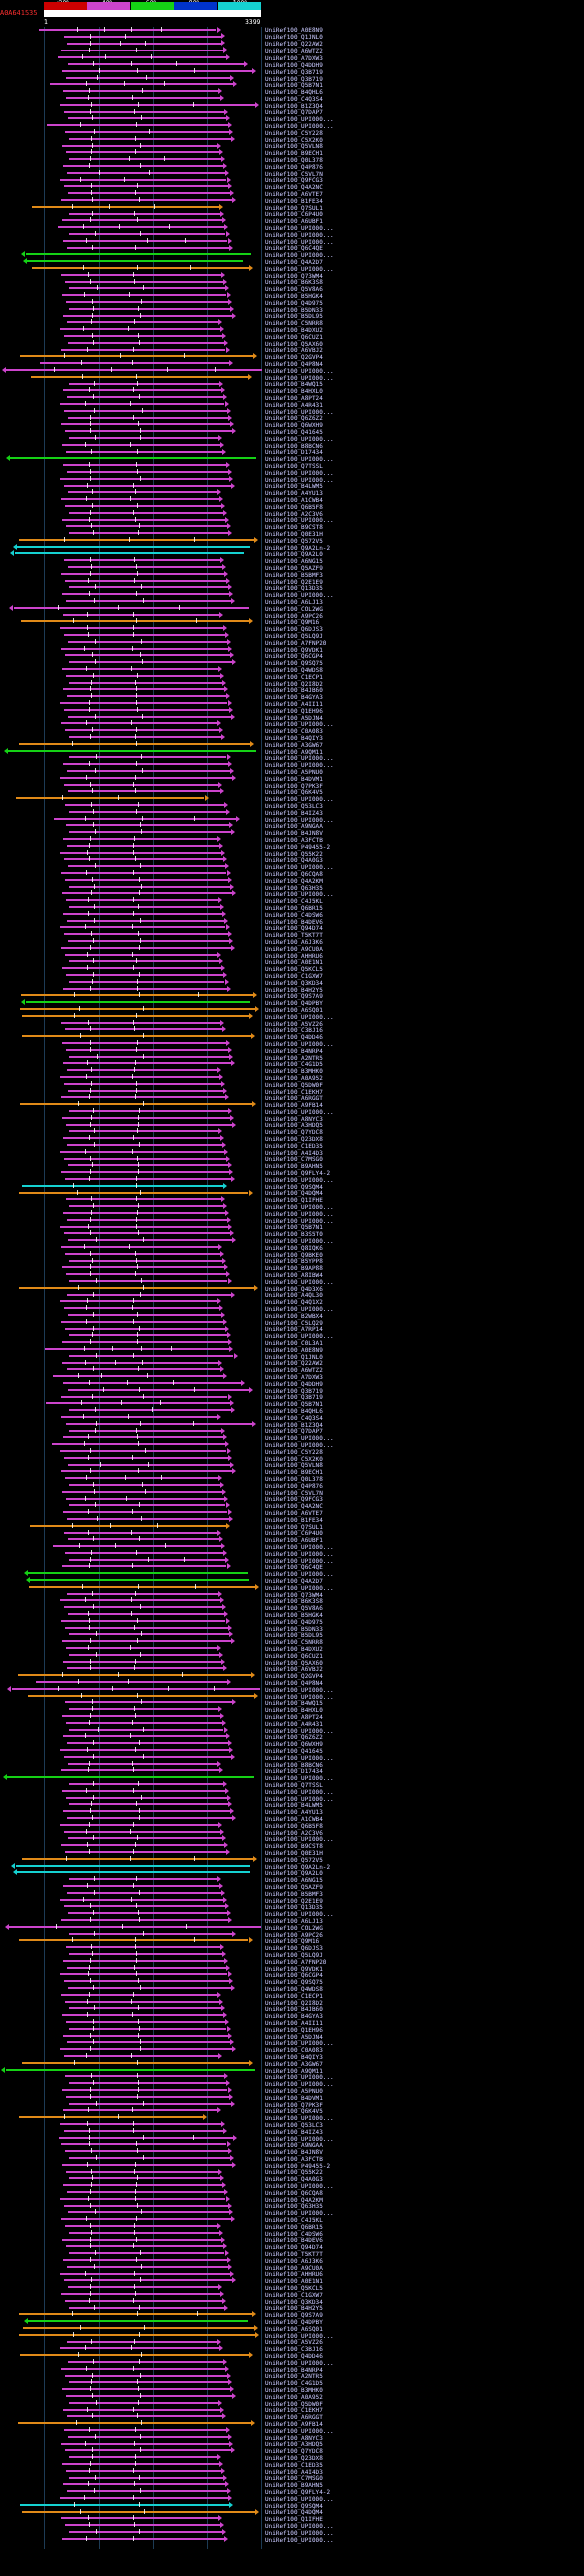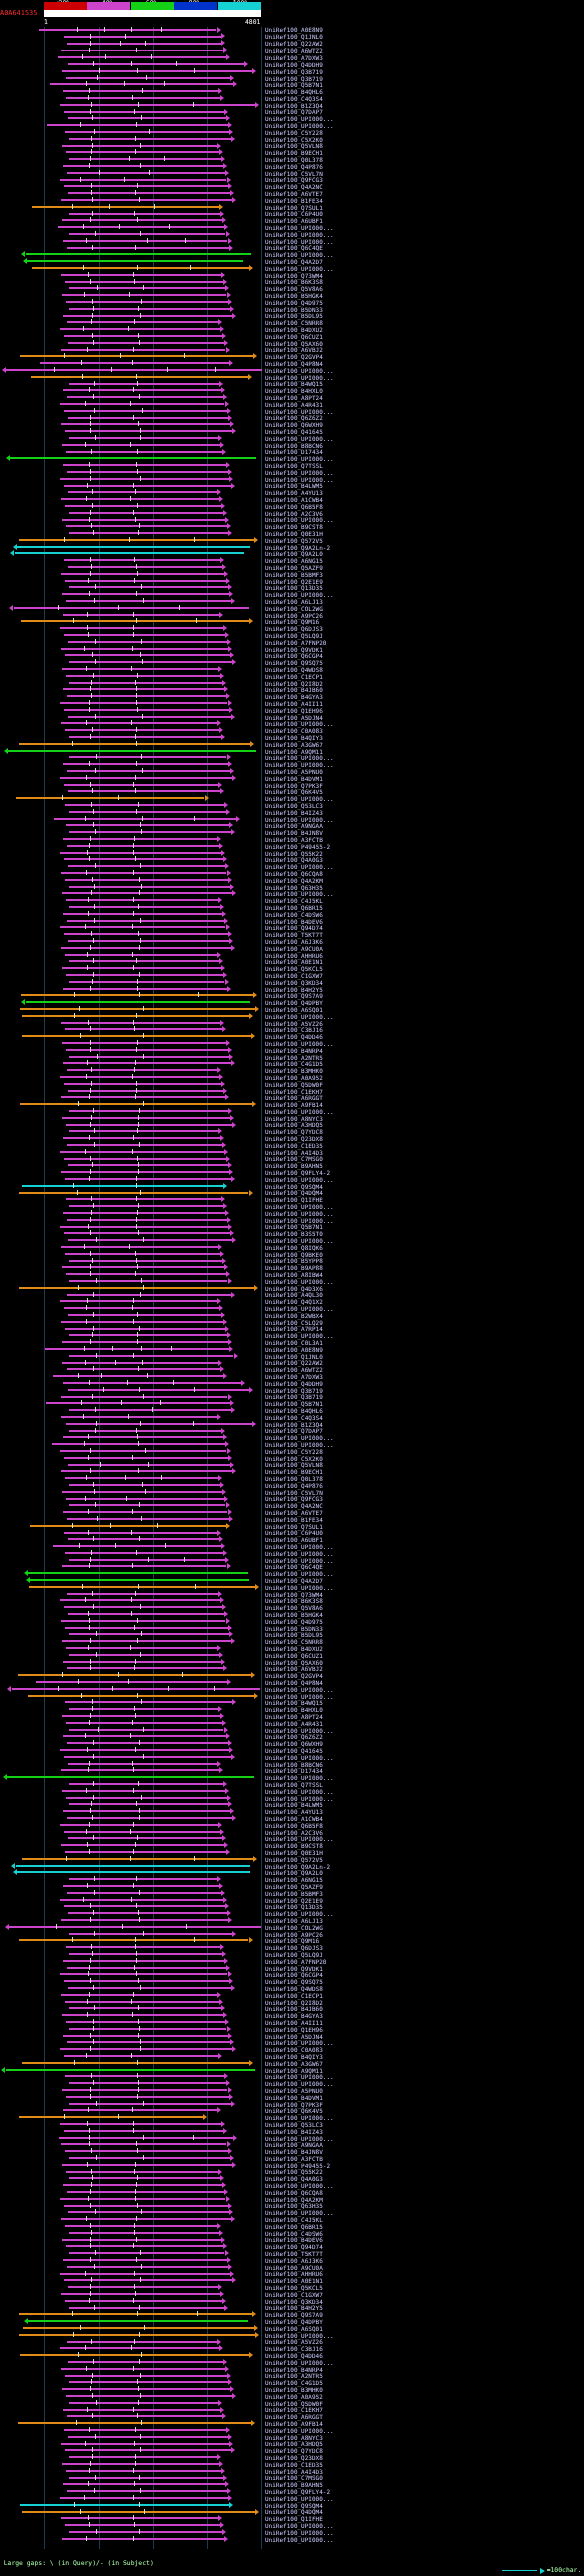--- a/index.html
+++ b/index.html
@@ -68,21 +68,21 @@
       <div class="seg" style="left: 87px; width: 43px; background: rgb(21, 209, 21);"></div>
       <div class="seg" style="left: 130px; width: 43px; background: rgb(0, 51, 204);"></div>
       <div class="seg" style="left: 174px; width: 43px; background: rgb(21, 209, 209);"></div>
     </div>
 
   <div class="querybar"></div>
   <div class="queryname">A0A641535</div>
 
   <div class="axis">
     <span class="tick" style="left:44px;">1</span>
-    <span class="tick" style="left:245px;">4801</span>
+    <span class="tick" style="left:245px;">3399</span>
   </div>
 
   <div class="plot" id="plot">
       <div class="vgrid" style="left: 44px;"></div>
       <div class="vgrid" style="left: 99px;"></div>
       <div class="vgrid" style="left: 153px;"></div>
       <div class="vgrid" style="left: 207px;"></div>
       <div class="vgrid" style="left: 261px;"></div>
       <div class="row" style="top: 0px; left: 0px; width: 265px;">
         <div class="bar m" style="left: 39px; width: 177px;"></div>
@@ -2686,20 +2686,14 @@
       <div class="lbl" style="top: 2462px;">UniRef100_Q9FLY4-2</div>
       <div class="lbl" style="top: 2469px;">UniRef100_UPI000...</div>
       <div class="lbl" style="top: 2476px;">UniRef100_Q9SQM4</div>
       <div class="lbl" style="top: 2482px;">UniRef100_Q4DQM4</div>
       <div class="lbl" style="top: 2489px;">UniRef100_Q1IFHE</div>
       <div class="lbl" style="top: 2496px;">UniRef100_UPI000...</div>
       <div class="lbl" style="top: 2503px;">UniRef100_UPI000...</div>
       <div class="lbl" style="top: 2510px;">UniRef100_UPI000...</div>
     </div>
 
-  <div class="footer">
-    <div class="footnote">Large gaps: \ (in Query)/- (in Subject)</div>
-    <div class="footline"></div>
-    <div class="footarrow"></div>
-    <div class="footscale">=100char.</div>
-  </div>
 </div>
 
 
 </body></html>

